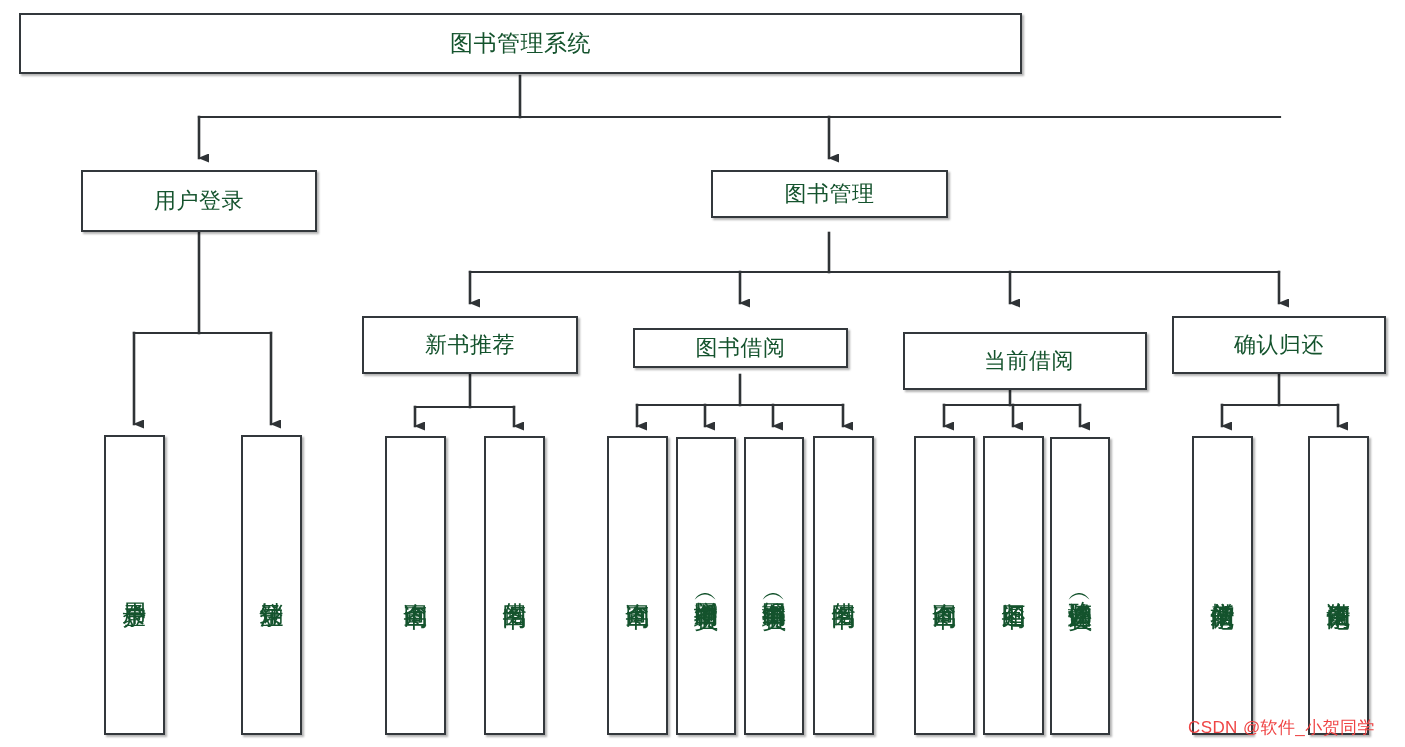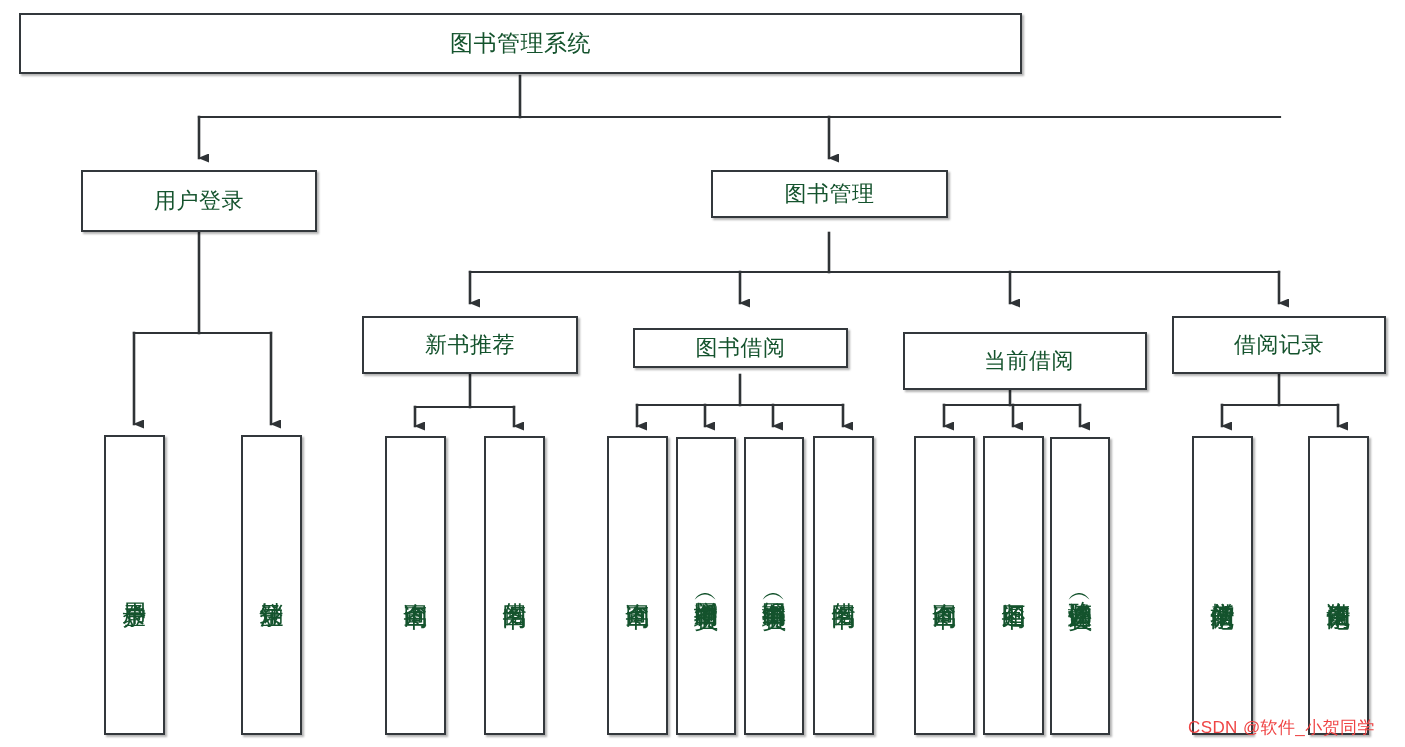--- a/index.html
+++ b/index.html
@@ -149,21 +149,21 @@
 
   <div class="node horiz" style="left:633px; top:316px; width:215px; height:40px;margin-top:12px;">
     <span class="label">图书借阅</span>
   </div>
 
   <div class="node horiz" style="left:903px; top:332px; width:244px; height:58px;padding-left:8px;">
     <span class="label">当前借阅</span>
   </div>
 
   <div class="node horiz" style="left:1172px; top:316px; width:214px; height:58px;">
-    <span class="label">借阅记录</span>
+    <span class="label">确认归还</span>
   </div>
 
   <div class="node vert" style="left:104px; top:435px; width:61px; height:300px;">
     <span class="label">用户登录</span>
   </div>
 
   <div class="node vert" style="left:241px; top:435px; width:61px; height:300px;">
     <span class="label">注销登录</span>
   </div>
 

